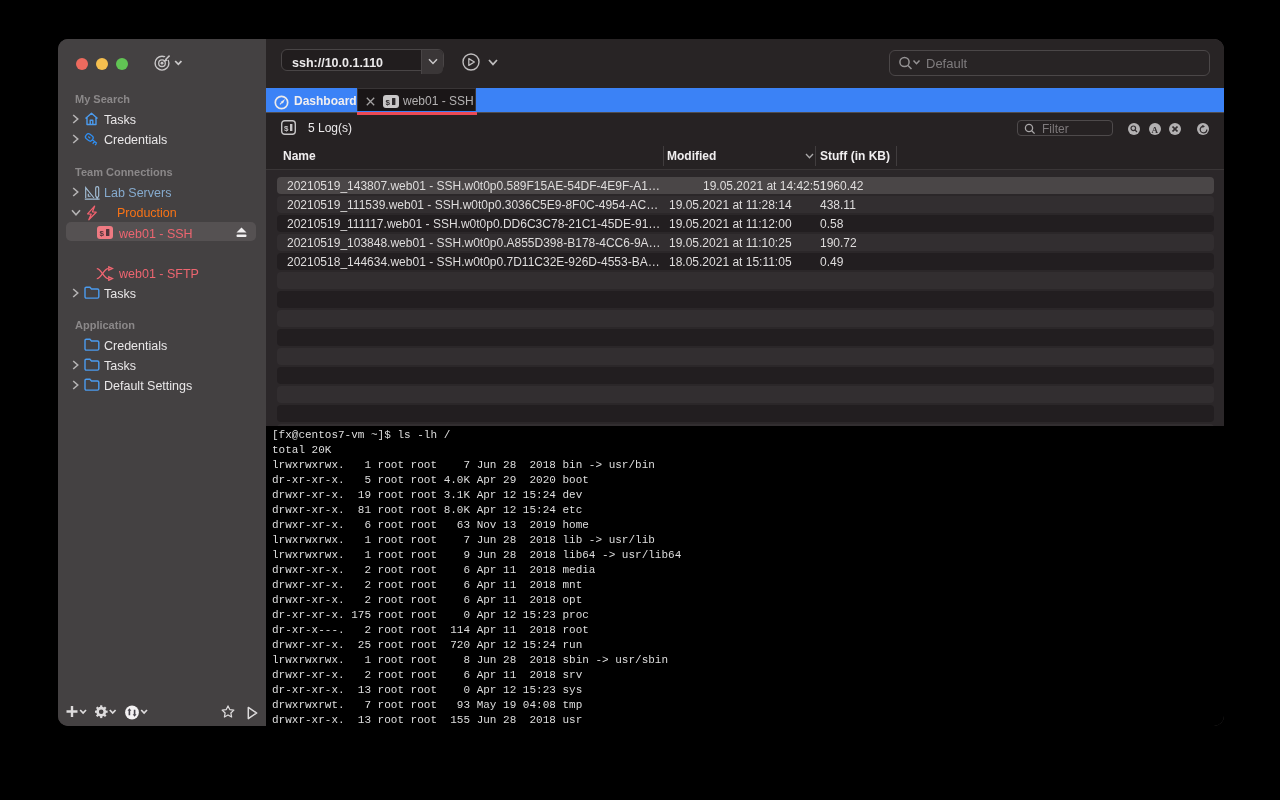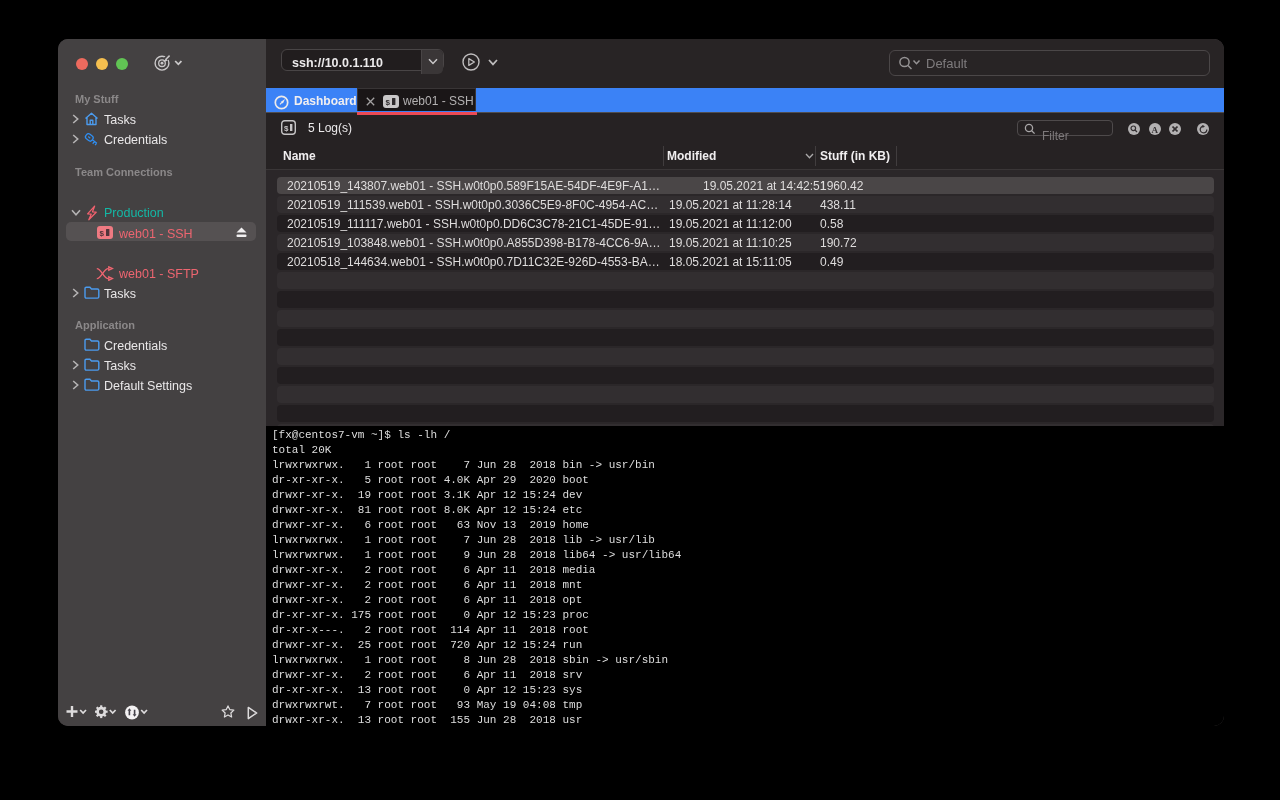--- a/index.html
+++ b/index.html
@@ -75,21 +75,21 @@
 
     <svg class="abs" style="left:96px; top:15px;" width="28" height="18" viewBox="0 0 28 18">
       <circle cx="8" cy="9.2" r="6.9" stroke="#c9c7c8" fill="none" stroke-width="1.4"></circle>
       <path d="M 17 0 L 8.6 8.4" stroke="#444142" stroke-width="4.6" fill="none"></path>
       <circle cx="8" cy="9.2" r="3.3" stroke="#c9c7c8" fill="none" stroke-width="1.3"></circle>
       <circle cx="8" cy="9.2" r="1.4" fill="#c9c7c8"></circle>
       <path d="M 15.6 1.6 L 11.4 5.8" stroke="#c9c7c8" stroke-width="1.5" fill="none"></path>
       <path d="M 8.9 8.3 L 12.1 4.8 L 13.8 6.4 Z" fill="#c9c7c8"></path>
       <path d="M 21.2 7 l 3.1 3.3 l 3.1 -3.3" stroke="#c9c7c8" fill="none" stroke-width="1.8"></path>
     </svg>
-    <div class="sec" style="top:54px;">My Stuff</div>
+    <div class="sec" style="top:54px;">My Search</div>
 
     <div class="srow" style="top:70px;">
       <svg class="chev" width="7" height="10" viewBox="0 0 7 10">
           <path d="M1.2 1 L5.7 5 L1.2 9" stroke="#b4b2b3" stroke-width="1.6" fill="none"></path>
         </svg>
       <svg class="ico" width="15" height="14" viewBox="0 0 15 14">
           <path d="M1.5 6.5 L7.5 1.2 L13.5 6.5 M3 5.6 V12.5 H12 V5.6 M6.2 12.3 V8.2 H8.8 V12.3" stroke="#4b9bee" stroke-width="1.4" fill="none" stroke-linejoin="round"></path>
         </svg>
       <div class="lbl">Tasks</div>
     </div>
@@ -102,29 +102,43 @@
           <g transform="rotate(38 8 7.5)" stroke="#2f8df0" stroke-width="1.3" fill="none">
             <rect x="0.8" y="4.6" width="7.6" height="5.8" rx="2.4"></rect>
             <path d="M3.2 7.5 h2.6"></path>
             <path d="M8.4 7.5 H14.2 M11.2 7.8 v2.6 M13.9 7.8 v2.2"></path>
           </g>
         </svg>
       <div class="lbl">Credentials</div>
     </div>
     <div class="sec" style="top:127px;">Team Connections</div>
 
+    <div class="srow" style="top:143px;">
+      <svg class="chev" width="7" height="10" viewBox="0 0 7 10">
+          <path d="M1.2 1 L5.7 5 L1.2 9" stroke="#b4b2b3" stroke-width="1.6" fill="none"></path>
+        </svg>
+      <svg class="ico" width="17" height="15" viewBox="0 0 17 15">
+          <g stroke="#a3bed6" stroke-width="1.15" fill="none">
+            <path d="M1.7 13 V2.6 L10 13"></path>
+            <path d="M4.3 8.8 v2.4 h2.3"></path>
+            <path d="M13.2 1.6 c 0.9 0 1.5 0.7 1.5 1.5 V 10.8 L 13.2 13.4 L11.7 10.8 V3.1 c 0-0.8 0.6-1.5 1.5-1.5 Z"></path>
+            <path d="M0.8 14.1 H15.6"></path>
+          </g>
+        </svg>
+      <div class="lbl" style="color:#86abce;">Lab Servers</div>
+    </div>
 
     <div class="srow" style="top:163px;">
       <svg class="chev" style="top:7px; left:13px;" width="10" height="7" viewBox="0 0 10 7">
           <path d="M1 1.2 L5 5.7 L9 1.2" stroke="#b4b2b3" stroke-width="1.6" fill="none"></path>
         </svg>
       <svg class="ico" width="16" height="16" viewBox="0 0 16 16">
           <path d="M10.6 1.2 L3.6 8.8 L7.2 9.2 L4.8 14.8 L12.2 7.2 L8.5 6.8 Z" stroke="#f1616e" stroke-width="1.25" fill="none" stroke-linejoin="round"></path>
         </svg>
-      <div class="lbl" style="color:#14b8a6;">Production</div>
+      <div class="lbl" style="color:#f97316;margin-left:13px;">Production</div>
     </div>
 
     <div class="srow" style="top:184px;">
       <div class="selrow"></div>
       <svg class="ico2" width="16" height="13" viewBox="0 0 16 13">
         <rect x="0" y="0" width="16" height="13" rx="3" fill="#ef7a82"></rect>
         <text x="2.5" y="9.5" font-size="8" font-weight="bold" fill="#50343a" font-family="Liberation Sans">$</text>
         <rect x="9" y="3" width="3.4" height="7" rx="0.5" fill="#50343a"></rect>
       </svg>
       <div class="lbl2 red" style="color:#ed6570;">web01 - SSH</div>
@@ -275,21 +289,21 @@
       <rect x="0.7" y="0.7" width="13.6" height="13.6" rx="3" stroke="#c6c4c5" stroke-width="1.4" fill="none"></rect>
       <text x="3" y="10.5" font-size="8" font-weight="bold" fill="#c6c4c5" font-family="Liberation Sans">$</text>
       <rect x="9" y="4" width="2.4" height="7" fill="#c6c4c5"></rect>
     </svg>
     <div class="abs" style="left:42px; top:8px; font-size:12px; font-weight:normal; color:#eceaeb;">5 Log(s)</div>
     <div class="filter">
       <svg class="abs" style="left:6px; top:2px;" width="12" height="12" viewBox="0 0 12 12">
         <circle cx="5" cy="5" r="3.6" stroke="#a9a7a8" stroke-width="1.3" fill="none"></circle>
         <path d="M7.7 7.7 L10.6 10.6" stroke="#a9a7a8" stroke-width="1.3"></path>
       </svg>
-      <div class="abs" style="left:24px; top:8px; font-size:12px; color:#7d797b;">Filter</div>
+      <div class="abs" style="left:24px; top:1px; font-size:12px; color:#7d797b;">Filter</div>
     </div>
   </div>
   <div class="cbtn" style="left:1070px;">
     <svg style="margin:2px;" width="8" height="8" viewBox="0 0 8 8">
         <circle cx="3.3" cy="3.3" r="2.3" stroke="#332f31" stroke-width="1.2" fill="none"></circle>
         <path d="M5 5 L7 7" stroke="#332f31" stroke-width="1.2"></path>
       </svg>
   </div>
   <div class="cbtn" style="left:1090.5px;">
     <svg style="margin:1px 2px;" width="8" height="10" viewBox="0 0 8 10">

